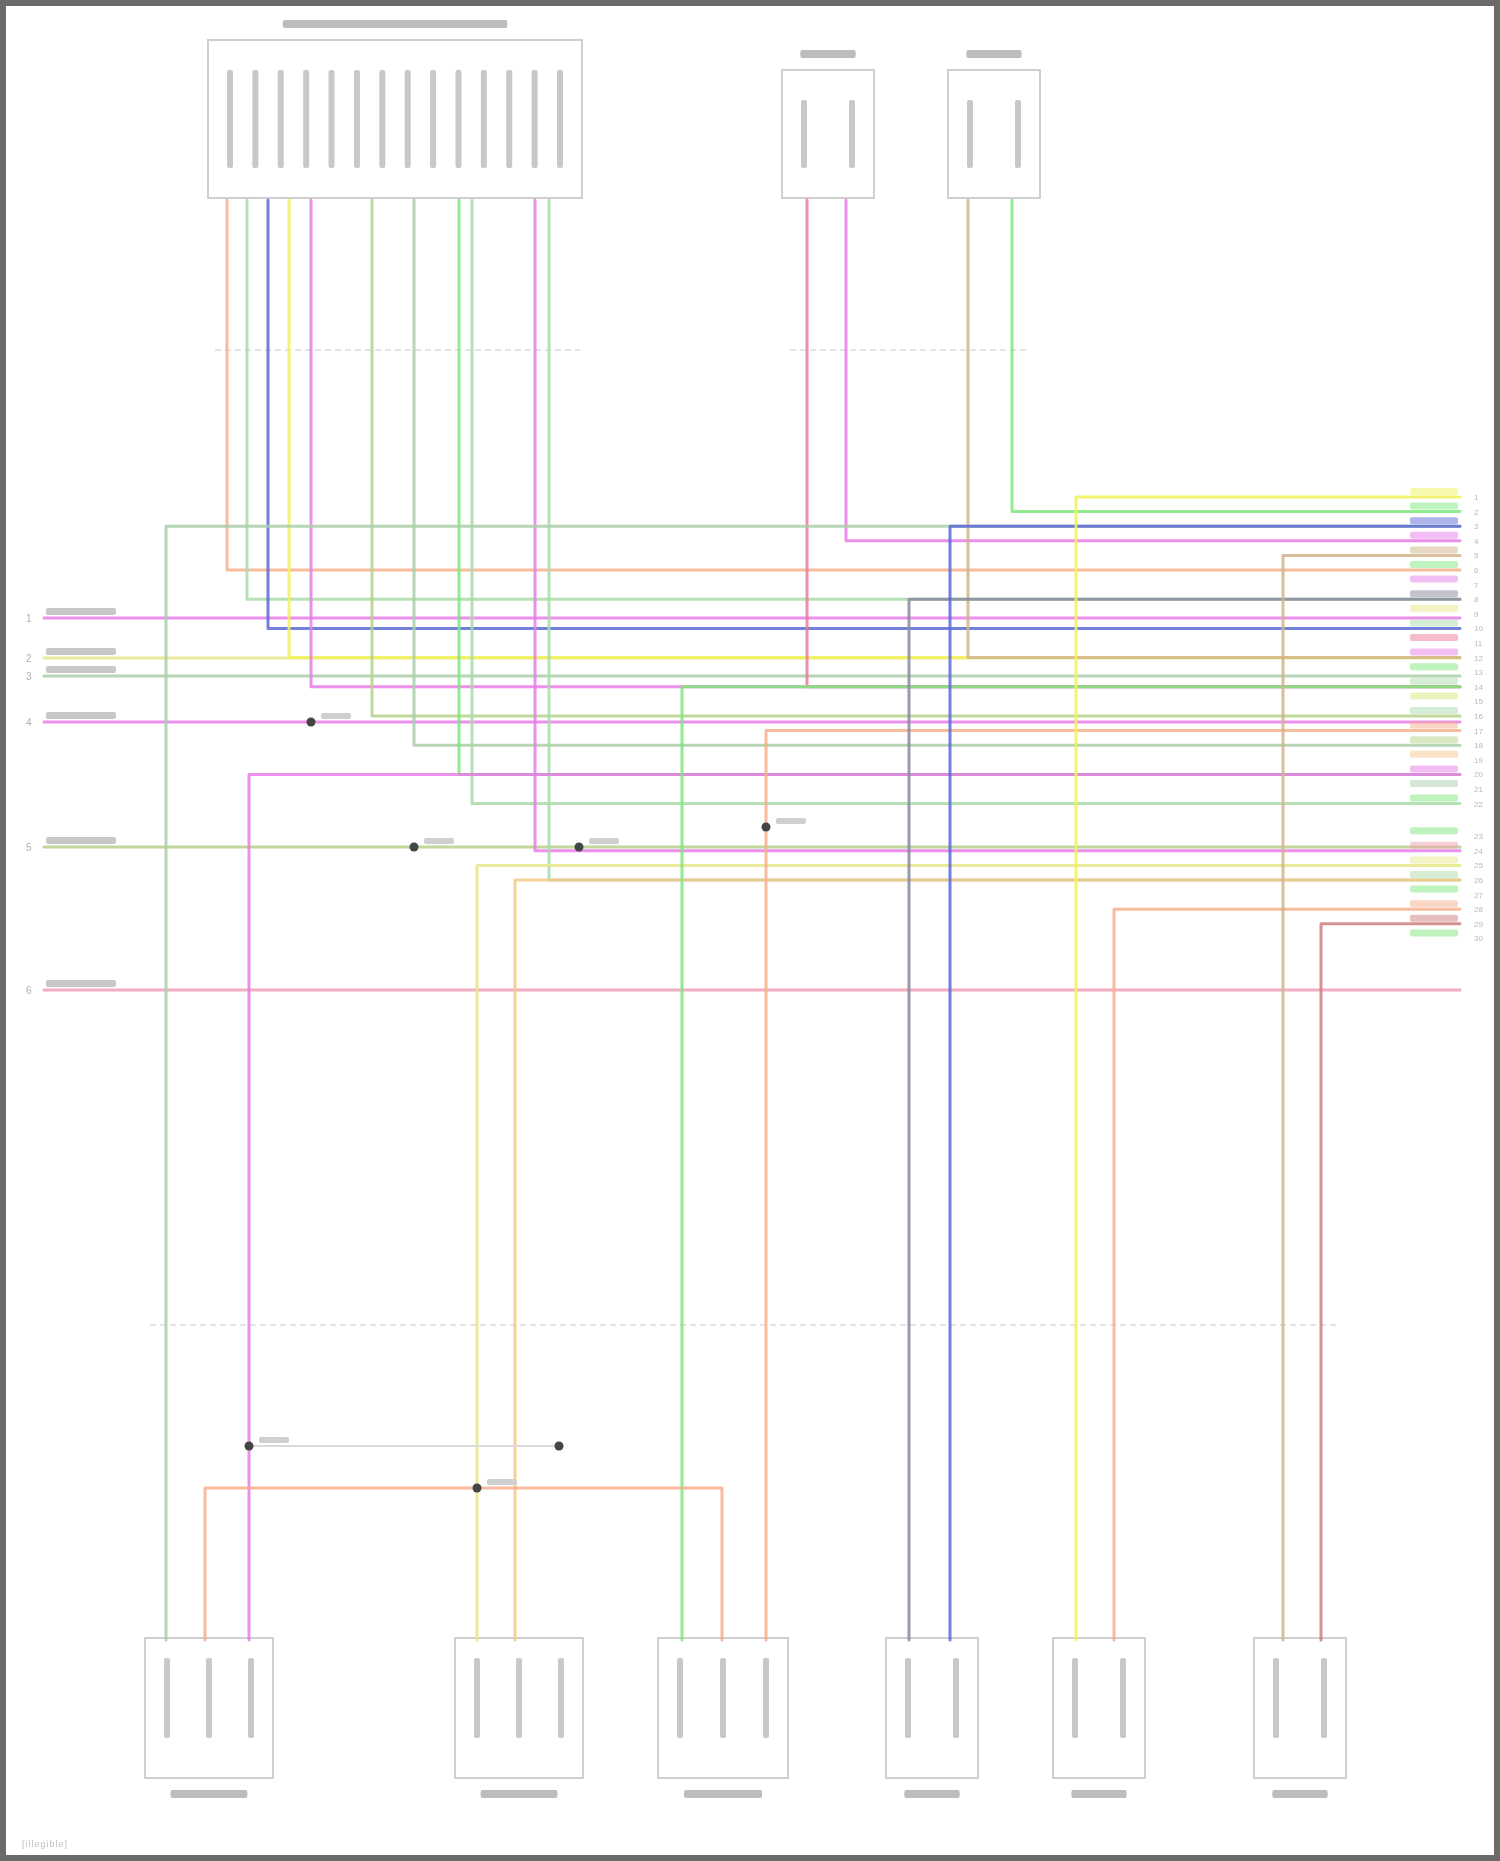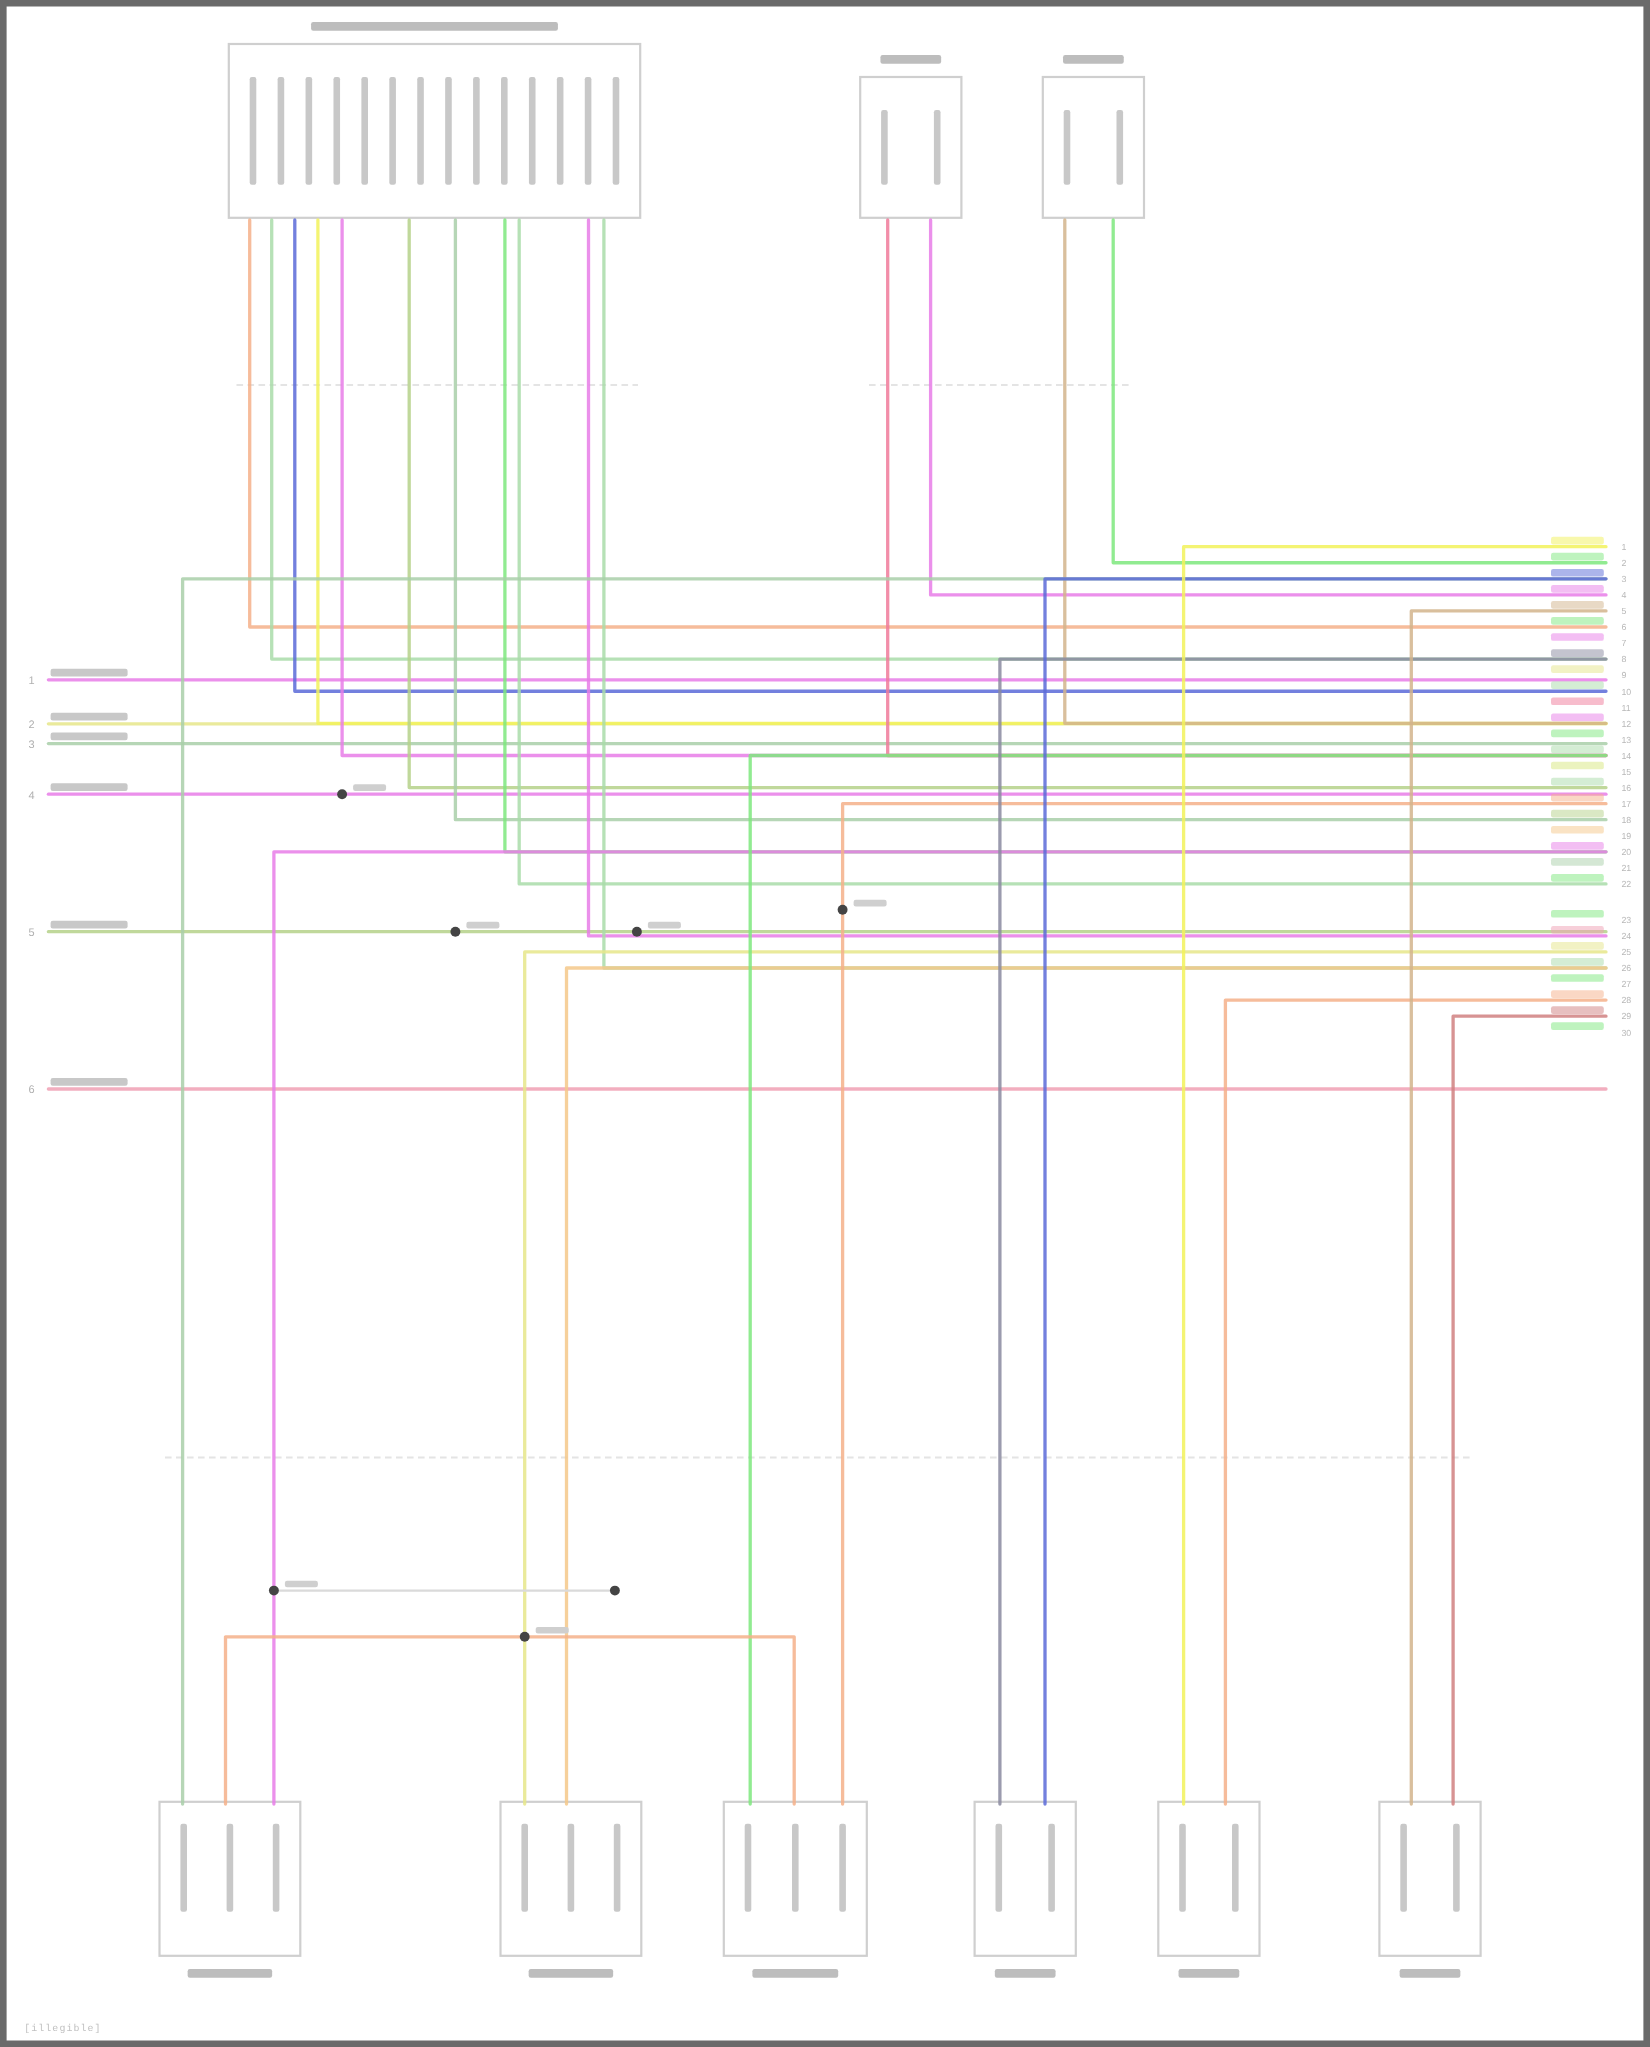--- a/index.html
+++ b/index.html
@@ -6,21 +6,21 @@
   #page { position:relative; width:1500px; height:1861px; background:#ffffff;
           font-family:"Liberation Sans", sans-serif; overflow:hidden;
           box-shadow: inset 0 0 0 6px #6a6a6a; }
   svg#diagram { position:absolute; left:0; top:0; }
   .comp-box { fill:none; stroke:#cfcfcf; stroke-width:2; }
   .comp-title { fill:#bdbdbd; }
   .pin-label { fill:#c8c8c8; }
   .wire { fill:none; stroke-width:3; stroke-linejoin:round; stroke-linecap:round; opacity:0.85; }
   .conn-line { stroke:#e4e4e4; stroke-width:2; stroke-dasharray:6 4; }
   .splice { fill:#444; }
-  #legal-note { position:absolute; left:22px; bottom:12px; font-size:9px; color:#bbb;font-family:Liberation Mono, monospace; }
+  #legal-note { position:absolute; left:22px; bottom:12px; font-size:9px; color:#bbb; }
   .redacted { color:#c0c0c0; letter-spacing:1px; }
 </style>
 </head>
 <body>
 
 <div id="page">
   <svg id="diagram" width="1500" height="1861" viewBox="0 0 1500 1861">
       <g>
         <rect x="208" y="40" width="374" height="158" class="comp-box"></rect>
         <rect x="282.8" y="20" width="224.4" height="8" class="comp-title" rx="2"></rect>

